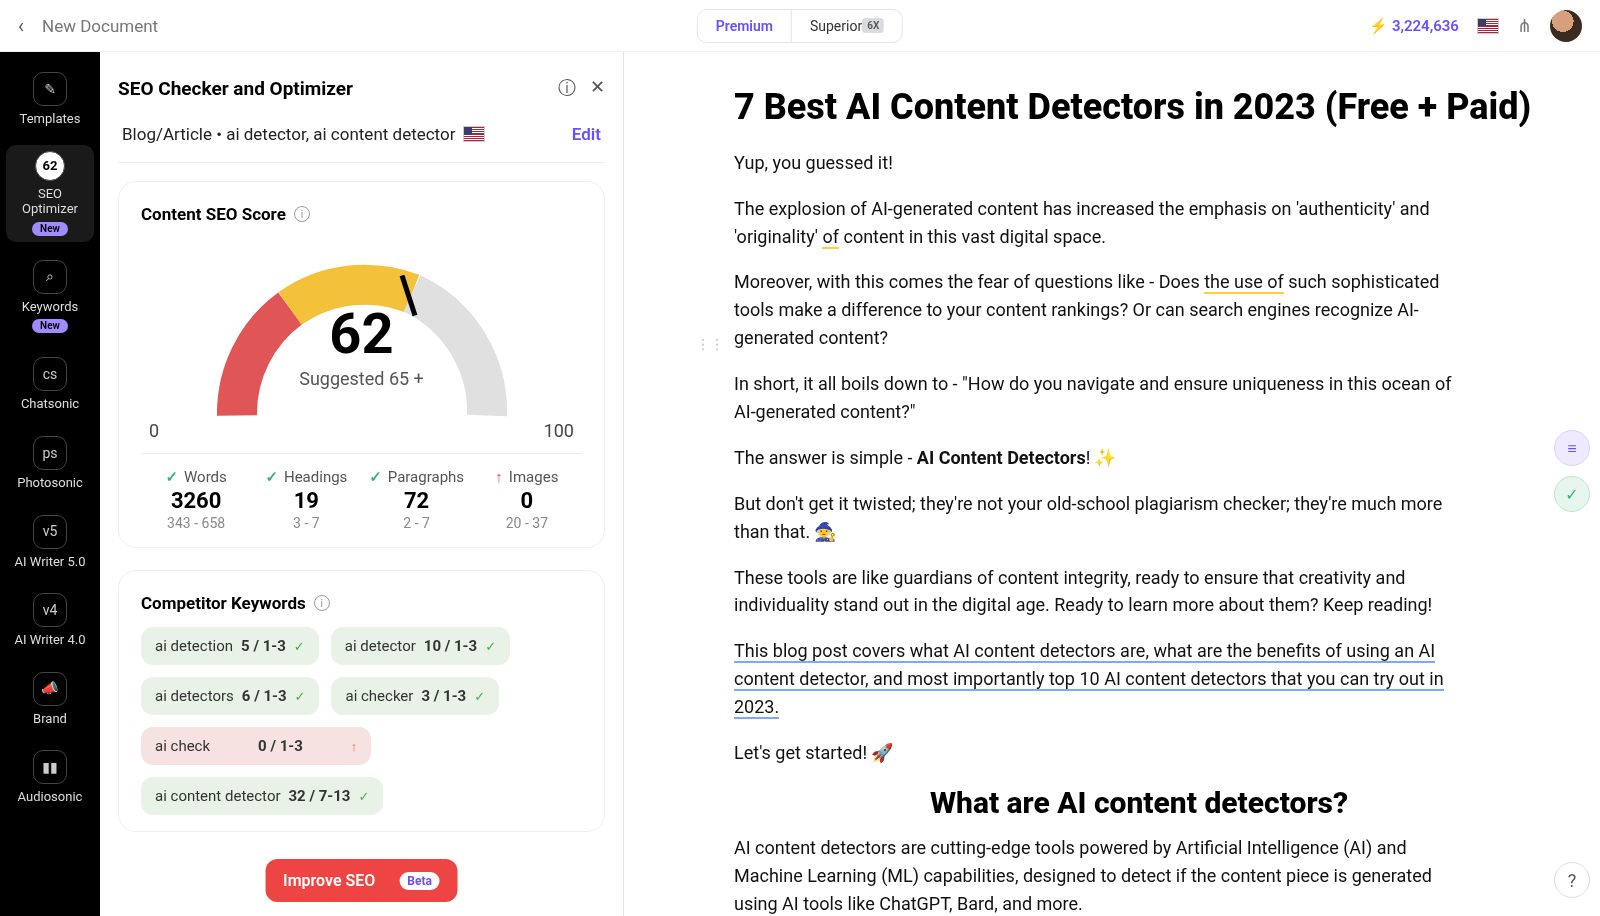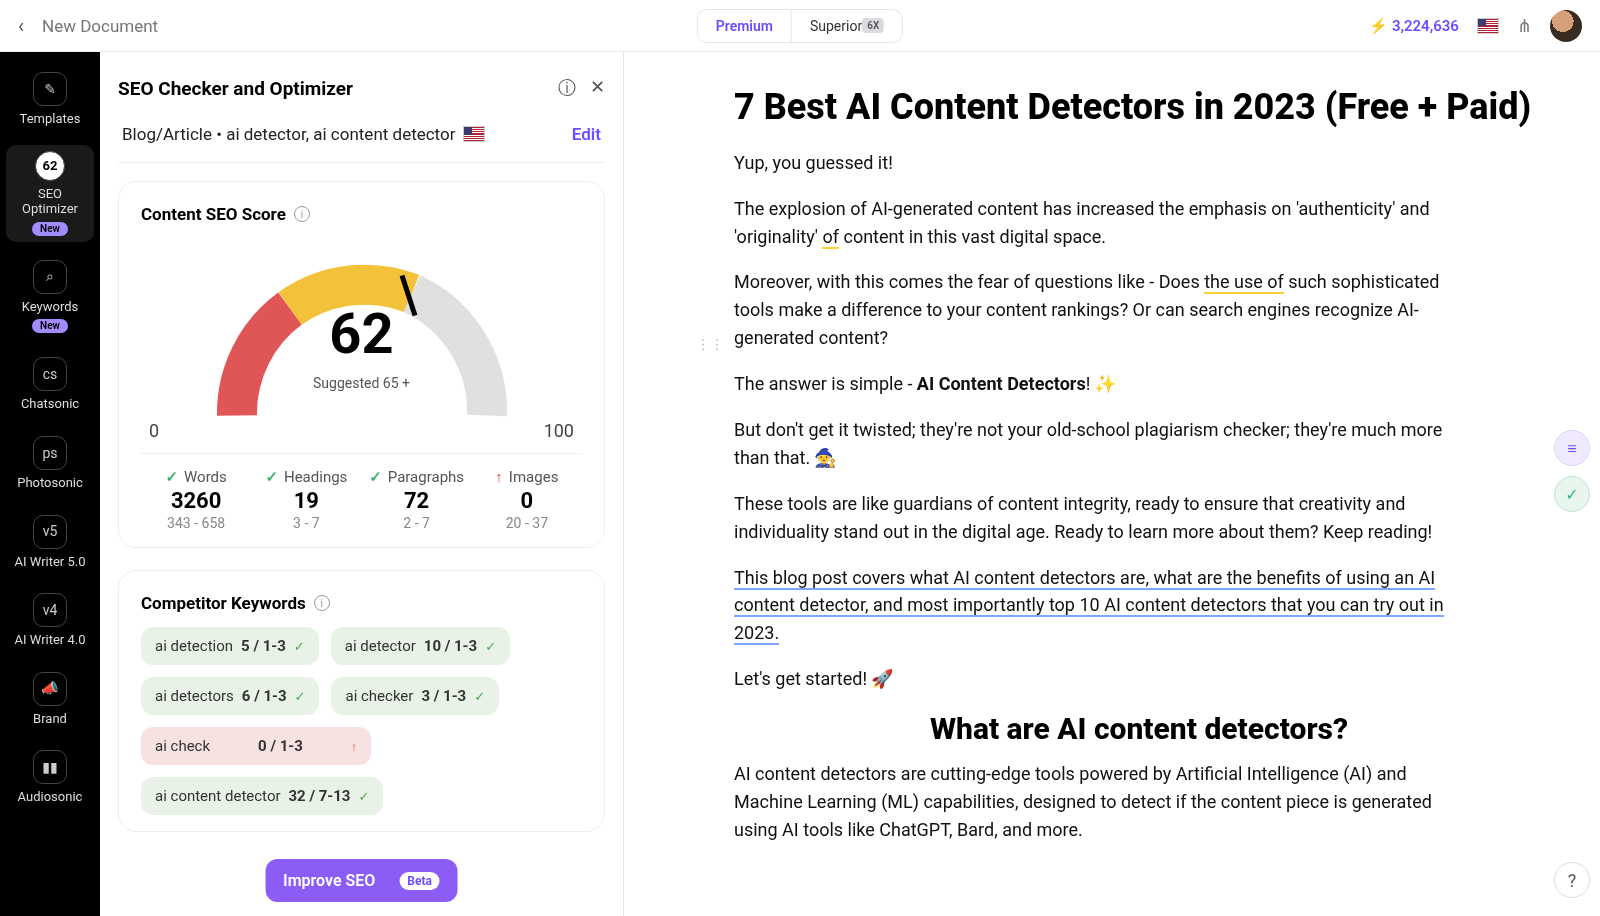--- a/index.html
+++ b/index.html
@@ -43,39 +43,39 @@
 .ctx-row .edit { color:#6b4eff; font-weight:600; font-size:17px; cursor:pointer; }
 
 .card { border:1px solid #eee; border-radius:18px; padding:22px 22px 16px 22px; margin-bottom:22px; }
 .card h3 { font-size:17px; font-weight:700; color:#000; display:flex; align-items:center; gap:8px; margin-bottom:14px;}
 .card h3 .info { width:16px;height:16px;border:1.5px solid #999;border-radius:50%;display:inline-flex;align-items:center;justify-content:center;font-size:10px;color:#999;font-weight:400; }
 
 .gauge { position:relative; width:330px; height:200px; margin:0 auto 6px auto; }
 .gauge svg { width:100%; height:100%; }
 .g-center { position:absolute; top:68px; left:0; right:0; text-align:center; }
 .g-center .num { font-size:56px; font-weight:700; color:#000; line-height:1; }
-.g-center .sug { font-size:14px; color:#555; margin-top:13px; }
+.g-center .sug { font-size:18px; color:#555; margin-top:6px; }
 .g-labels { display:flex; justify-content:space-between; padding:0 8px; margin-top:-24px; color:#444; font-size:18px; }
 
 .stats { display:flex; justify-content:space-between; border-top:1px solid #eee; padding-top:14px; margin-top:12px; }
 .stat { text-align:center; flex:1; }
 .stat .sh { display:flex; justify-content:center; align-items:center; gap:6px; color:#555; font-size:15px; }
 .stat .sh .ok { color:#33b36b; font-weight:700; }
 .stat .sh .warn { color:#e05555; font-weight:700; }
 .stat .big { font-size:22px; font-weight:700; color:#000; margin-top:2px; }
 .stat .rng { font-size:14px; color:#888; margin-top:2px; }
 
 .kw-grid { display:flex; flex-wrap:wrap; gap:12px; }
 .kw { background:#e9f2e7; border-radius:12px; padding:10px 14px; font-size:15px; color:#333; display:flex; align-items:center; gap:8px; }
 .kw.bad { background:#f6e3e1;gap:48px; }
 .kw b { font-weight:700; }
 .kw .chk { color:#4aa851; font-size:13px; }
 .kw .ar { color:#d96a5a; font-size:13px; }
 
-.improve { position:absolute; bottom:14px; left:50%; transform:translateX(-50%); background:#8b5cf6; color:#fff; font-size:16px; font-weight:600; padding:12px 18px; border-radius:12px; display:flex; align-items:center; gap:24px; cursor:pointer; }
+.improve { position:absolute; bottom:14px; left:50%; transform:translateX(-50%); background:#ef4444; color:#fff; font-size:16px; font-weight:600; padding:12px 18px; border-radius:12px; display:flex; align-items:center; gap:24px; cursor:pointer; }
 .improve .beta { background:#fff; color:#6b4eff; font-size:12px; padding:2px 8px; border-radius:999px; font-weight:700; }
 
 
 .doc { flex:1; padding:32px 56px 32px 110px; overflow-y:auto; color:#000; position:relative; }
 .doc h1 { font-size:36px; font-weight:800; line-height:1.3; margin-bottom:18px; }
 .doc p { font-size:18px; line-height:1.55; margin-bottom:18px; color:#111; max-width:740px; }
 .doc h2 { font-size:30px; font-weight:800; margin:16px 0 14px 0;text-align:center; }
 .doc .link { color:#2a6be0; text-decoration:none; }
 .doc .uline { border-bottom:2px solid #7aa9ff; }
 .doc .wline { border-bottom:2px solid #ffcf3d; }
@@ -273,20 +273,21 @@
       <span class="beta">Beta</span>
     </div>
   </div>
 
   <div class="doc">
     <div class="drag">⋮⋮</div>
     <h1>7 Best AI Content Detectors in 2023 (Free + Paid)</h1>
     <p>Yup, you guessed it!</p>
     <p><span>The explosion of AI-generated content has increased the emphasis on 'authenticity' and 'originality' </span><span class="wline">of</span><span> content in this vast digital space.</span></p>
     <p><span>Moreover, with this comes the fear of questions like - Does </span><span class="wline">the use of</span><span> such sophisticated tools make a difference to your content rankings? Or can search engines recognize AI-generated content?</span></p>
+    <p>In short, it all boils down to - "How do you navigate and ensure uniqueness in this ocean of AI-generated content?"</p>
     <p><span>The answer is simple - </span><b>AI Content Detectors</b><span>! ✨</span></p>
     <p>But don't get it twisted; they're not your old-school plagiarism checker; they're much more than that. 🧙</p>
     <p>These tools are like guardians of content integrity, ready to ensure that creativity and individuality stand out in the digital age. Ready to learn more about them? Keep reading!</p>
     <p><span class="uline">This blog post covers what AI content detectors are, what are the benefits of using an AI content detector, and most importantly top 10 AI content detectors that you can try out in 2023.</span></p>
     <p>Let's get started! 🚀</p>
     <h2>What are AI content detectors?</h2>
     <p>AI content detectors are cutting-edge tools powered by Artificial Intelligence (AI) and Machine Learning (ML) capabilities, designed to detect if the content piece is generated using AI tools like ChatGPT, Bard, and more.</p>
 
   </div>
 </div>

